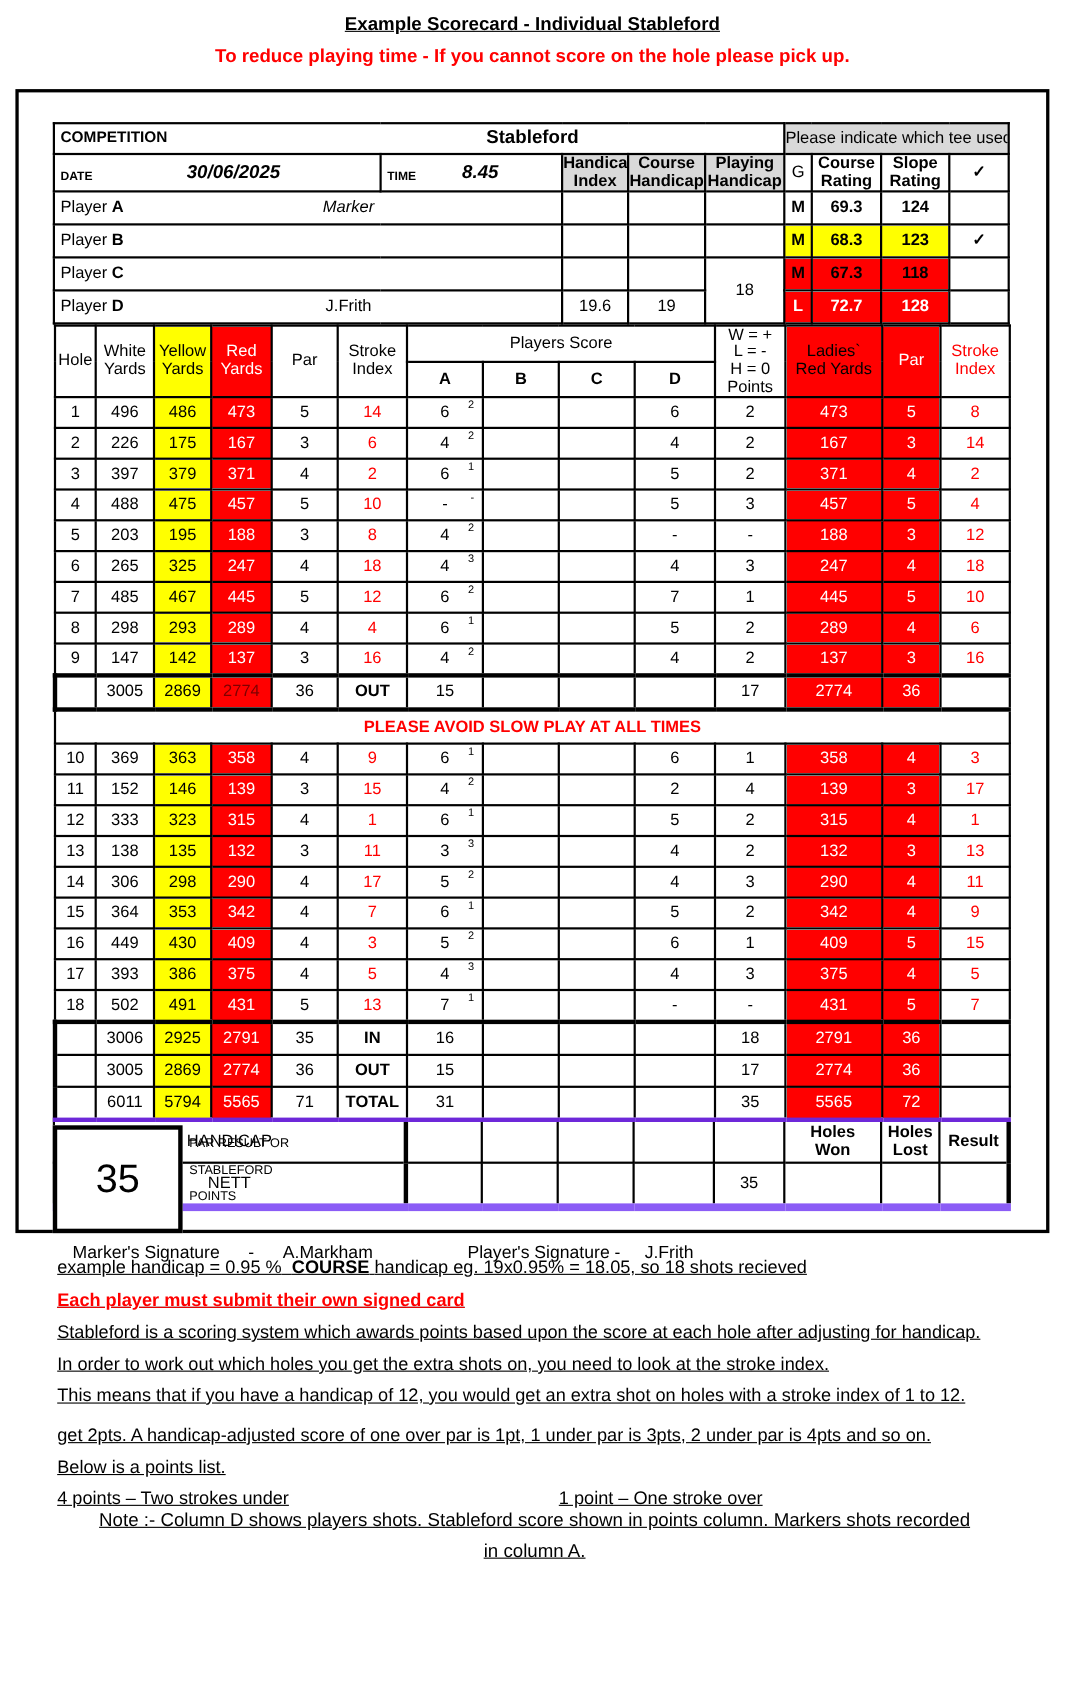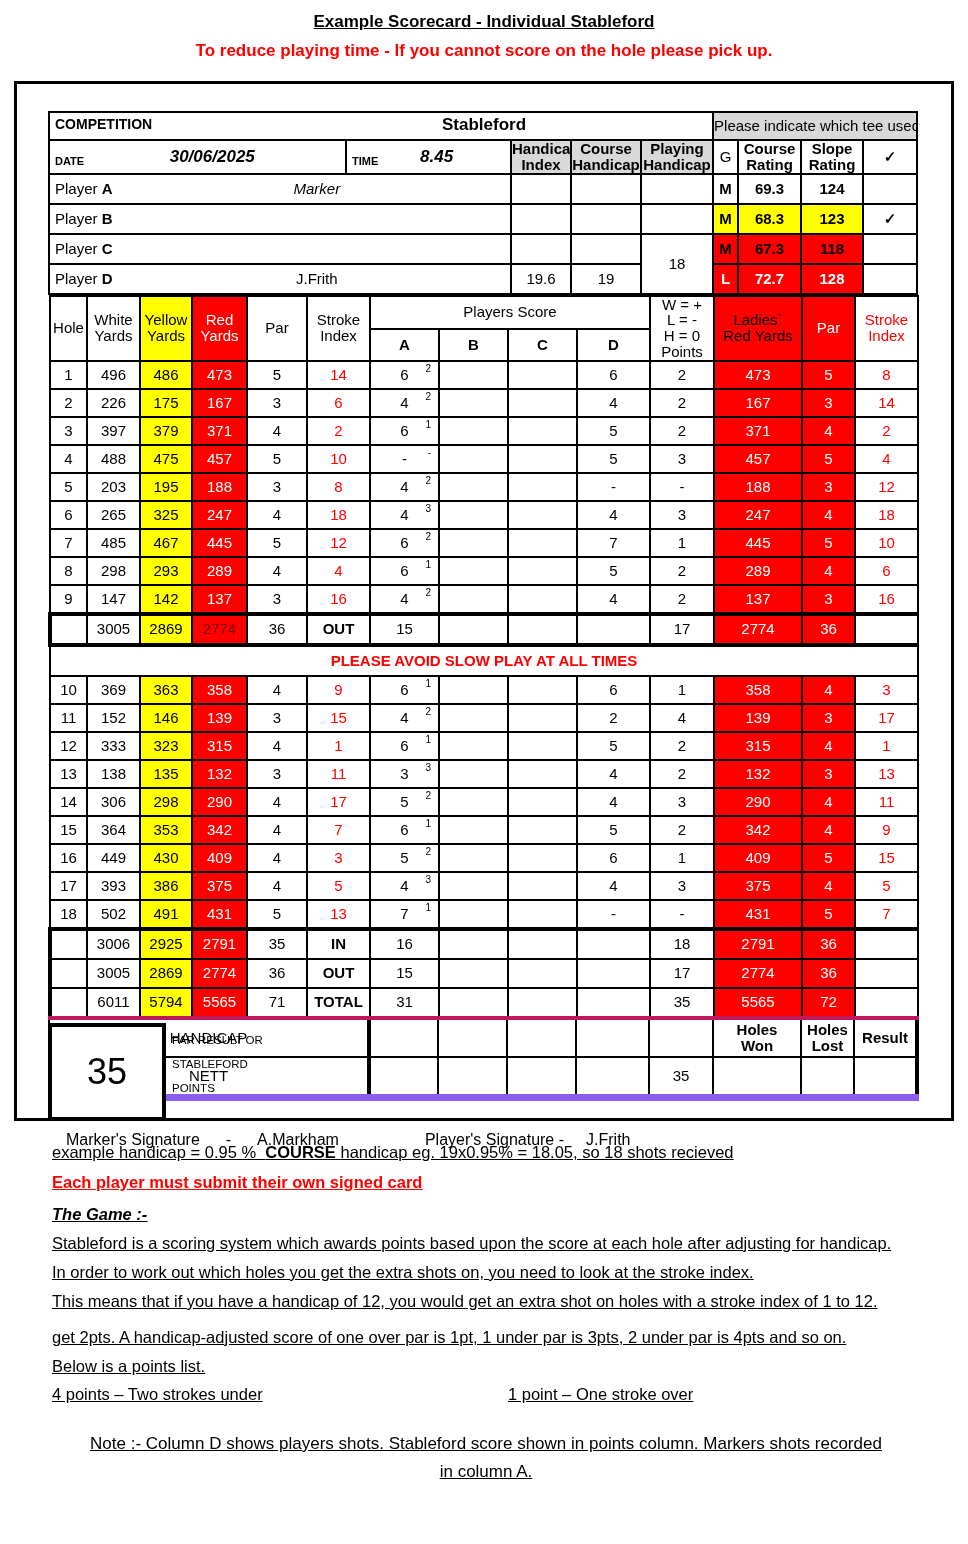--- a/index.html
+++ b/index.html
@@ -47,21 +47,21 @@
   tr.tr27 td{height:27px;}
   .a-cell{position:relative;}
   .a-cell sup{position:absolute;right:7px;top:2px;font-size:10px;}
   .lbl{font-size:12px;font-weight:bold;}
   .banner{color:#FF0000;font-weight:bold;font-size:16px;border-top:none;border-bottom:none;border-radius:15px;}
   tr.tk td{border-top:4px solid #000;border-bottom:4px solid #000;}
   tr.tk td:first-child{border-left:4px solid #000;}
   td.tkr{border-right:4px solid #000;}
   td.nob{border:none;background:#fff;}
   tr.tkt td{border-top:4px solid #000;}
-  tr.tkb td{border-bottom:4px solid #be185d;}
+  tr.tkb td{border-bottom:4px solid #6d28d9;}
   tr.tkt td:first-child, tr.tkm td:first-child, tr.tkb td:first-child{border-left:4px solid #000;}
 
   
   .bottom{position:relative;width:868px;}
   table.bt td{height:36px;}
   td.plain{border:none;background:#fff;text-align:right;padding-right:6px;font-size:17px;}
   .hw-head{font-size:11.5px;font-weight:bold;line-height:1.2;}
   tr.hrow td{border-top:none;}
   tr.nrow td{border-bottom:7px solid #8b5cf6;}
   tr.hrow td.blk-l, tr.nrow td.blk-l{border-left:4px solid #000;}
@@ -79,21 +79,21 @@
   
   .footer{margin:22px 0 0 52px;width:880px;font-size:16.5px;text-decoration:underline;}
   .f-line1 .bold{font-weight:bold;}
   .f-submit{margin-top:11px;color:#FF0000;font-weight:bold;text-decoration:underline;}
   .f-game{margin-top:13px;font-weight:bold;font-style:italic;text-decoration:underline;}
   .f-para{margin-top:10px;}
   .f-gap{margin-top:17px;}
   .pts-row{display:flex;margin-top:9px;}
   .pts-left{width:456px;}
   .pts-green{color:#21A464;}
-  .note{margin-top:30px;text-align:center;font-size:17px;margin-left:-38px;width:944px;}
+  .note{text-align:center;font-size:17px;margin-left:-38px;width:944px;}
   .note2{margin-top:8px;}
 </style>
 </head>
 <body>
 
 <div class="title">Example Scorecard - Individual Stableford</div>
 <div class="subtitle">To reduce playing time - If you cannot score on the hole please pick up.</div>
 
 <div class="card">
 
@@ -688,21 +688,20 @@
     <span class="p-name">J.Frith</span>
   </div>
 
 </div>
 
 <div class="footer">
   <div class="f-line1">
     <span>example handicap = 0.95 %</span>&nbsp;&nbsp;<span class="bold">COURSE</span>&nbsp;<span>handicap eg. 19x0.95% = 18.05, so 18 shots recieved</span>
   </div>
   <div class="f-submit">Each player must submit their own signed card</div>
-  <div class="f-game">The Game :-</div>
   <div class="f-para">Stableford is a scoring system which awards points based upon the score at each hole after adjusting for handicap.</div>
   <div class="f-para">In order to work out which holes you get the extra shots on, you need to look at the stroke index.</div>
   <div class="f-para">This means that if you have a handicap of 12, you would get an extra shot on holes with a stroke index of 1 to 12.</div>
   <div class="f-para f-gap">get 2pts. A handicap-adjusted score of one over par is 1pt, 1 under par is 3pts, 2 under par is 4pts and so on.</div>
   <div class="f-para">Below is a points list.</div>
   <div class="pts-row">
     <div class="pts-left">4 points – Two strokes under</div>
     <div>1 point – One stroke over</div>
   </div>
   <div class="note">Note :- Column D shows players shots. Stableford score shown in points column. Markers shots recorded</div>

